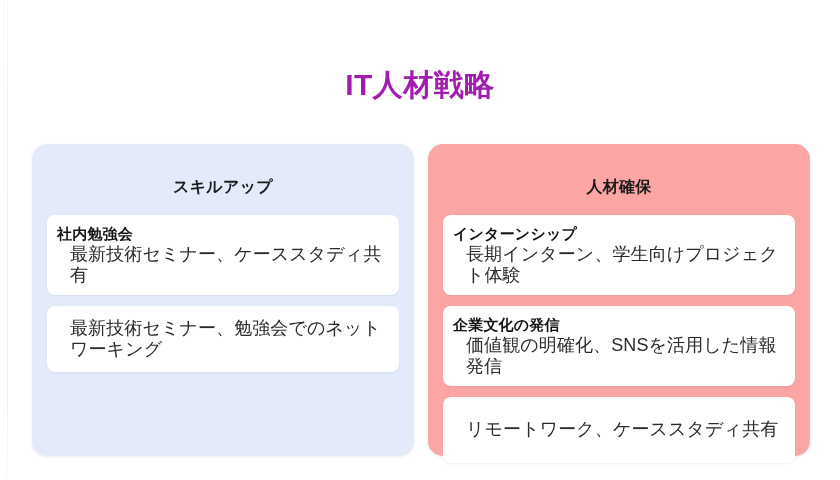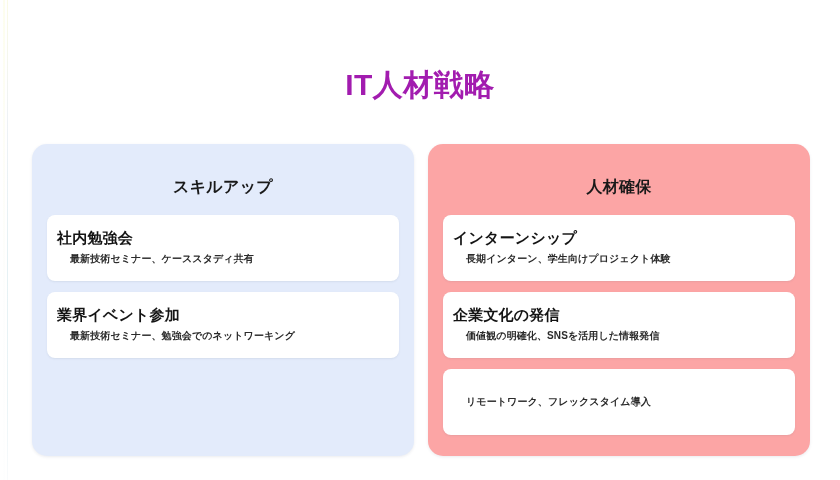--- a/index.html
+++ b/index.html
@@ -128,22 +128,22 @@
 
   .card-title {
     font-size: 15px;
     font-weight: bold;
     color: #141414;
     line-height: 21px;
     letter-spacing: 0.2px;
   }
 
   .card-desc {
-    font-size: 10px;
-    font-weight: bold;
+    font-size: 18px;
+    font-weight: normal;
     color: #2b2b2b;
     line-height: 21px;
     padding-left: 13px;
     letter-spacing: 0.1px;
   }
 </style>
 </head>
 <body>
 
 <div class="slide">
@@ -160,21 +160,20 @@
 
       <div class="card-list">
 
         <article class="card">
           <div class="card-title">社内勉強会</div>
           <div class="card-desc">最新技術セミナー、ケーススタディ共有</div>
         </article>
 
 
         <article class="card">
-          <div class="card-title">業界イベント参加</div>
           <div class="card-desc">最新技術セミナー、勉強会でのネットワーキング</div>
         </article>
 
       </div>
     </section>
 
     <section class="panel panel-hire">
       <h2 class="panel-header">人材確保</h2>
 
       <div class="card-list">
@@ -183,20 +182,20 @@
           <div class="card-title">インターンシップ</div>
           <div class="card-desc">長期インターン、学生向けプロジェクト体験</div>
         </article>
 
         <article class="card">
           <div class="card-title">企業文化の発信</div>
           <div class="card-desc">価値観の明確化、SNSを活用した情報発信</div>
         </article>
 
         <article class="card">
-          <div class="card-desc">リモートワーク、フレックスタイム導入</div>
+          <div class="card-desc">リモートワーク、ケーススタディ共有</div>
         </article>
 
       </div>
     </section>
 
   </div>
 </div>
 
 </body></html>

